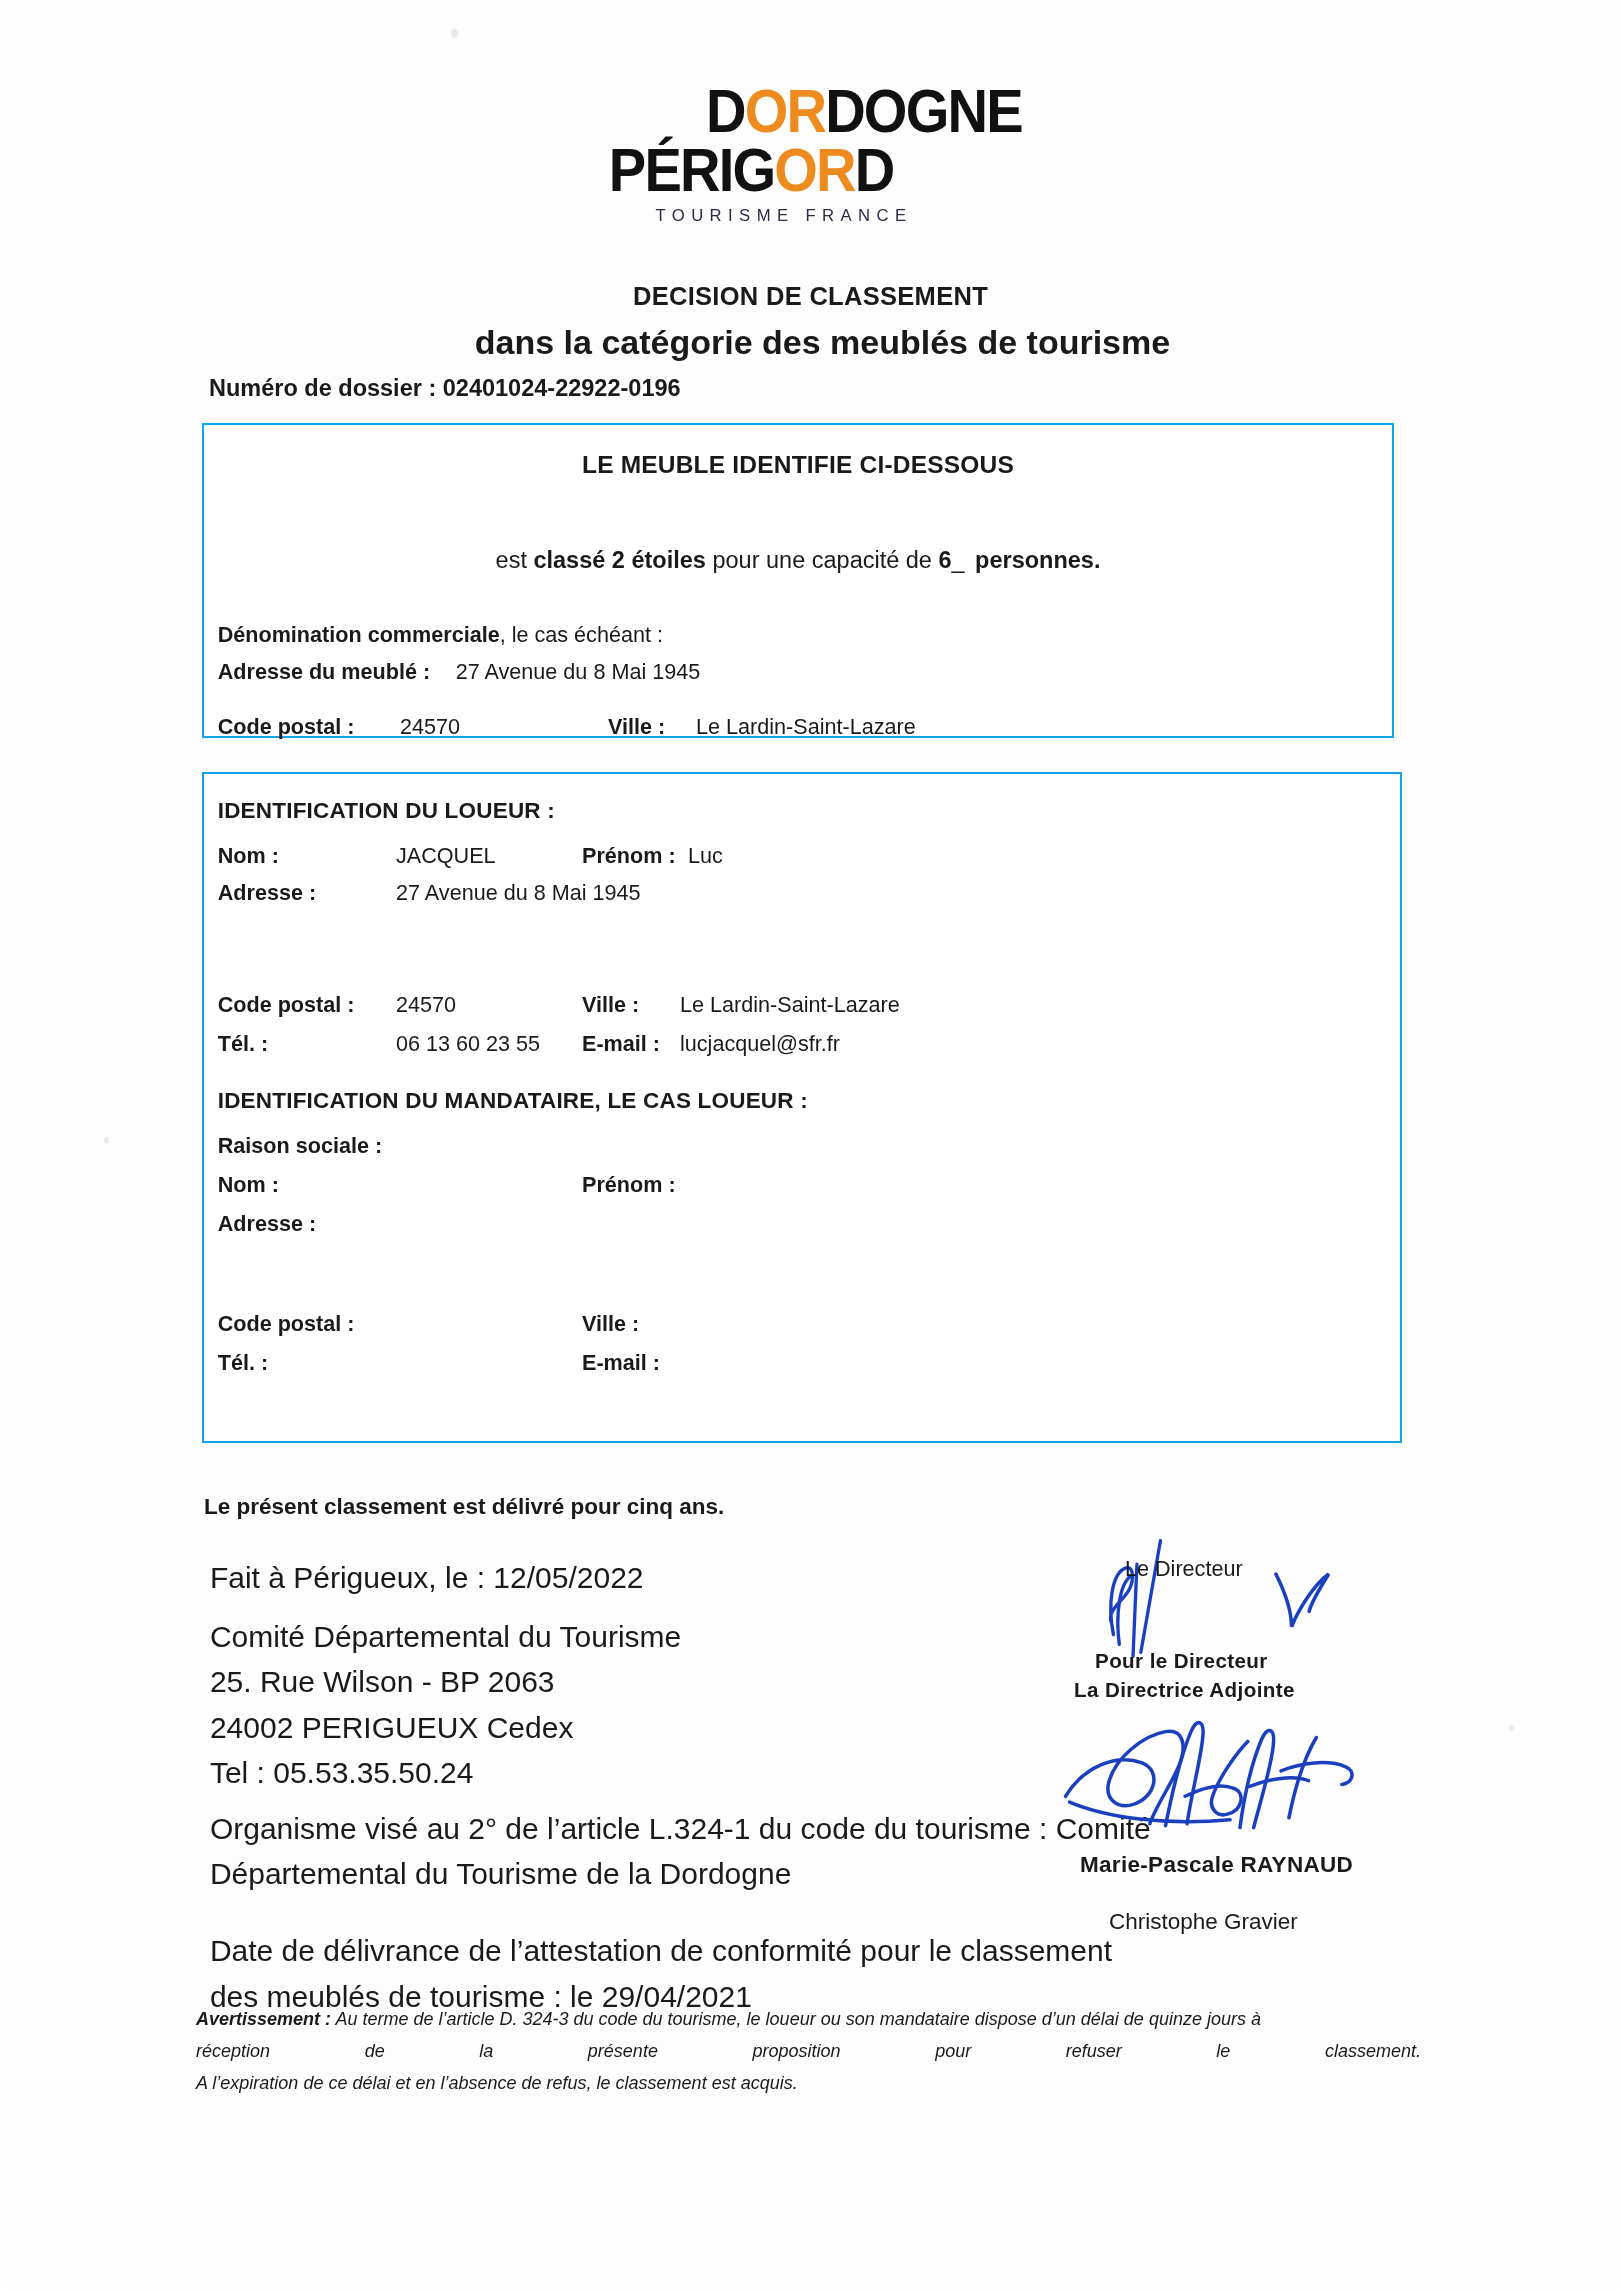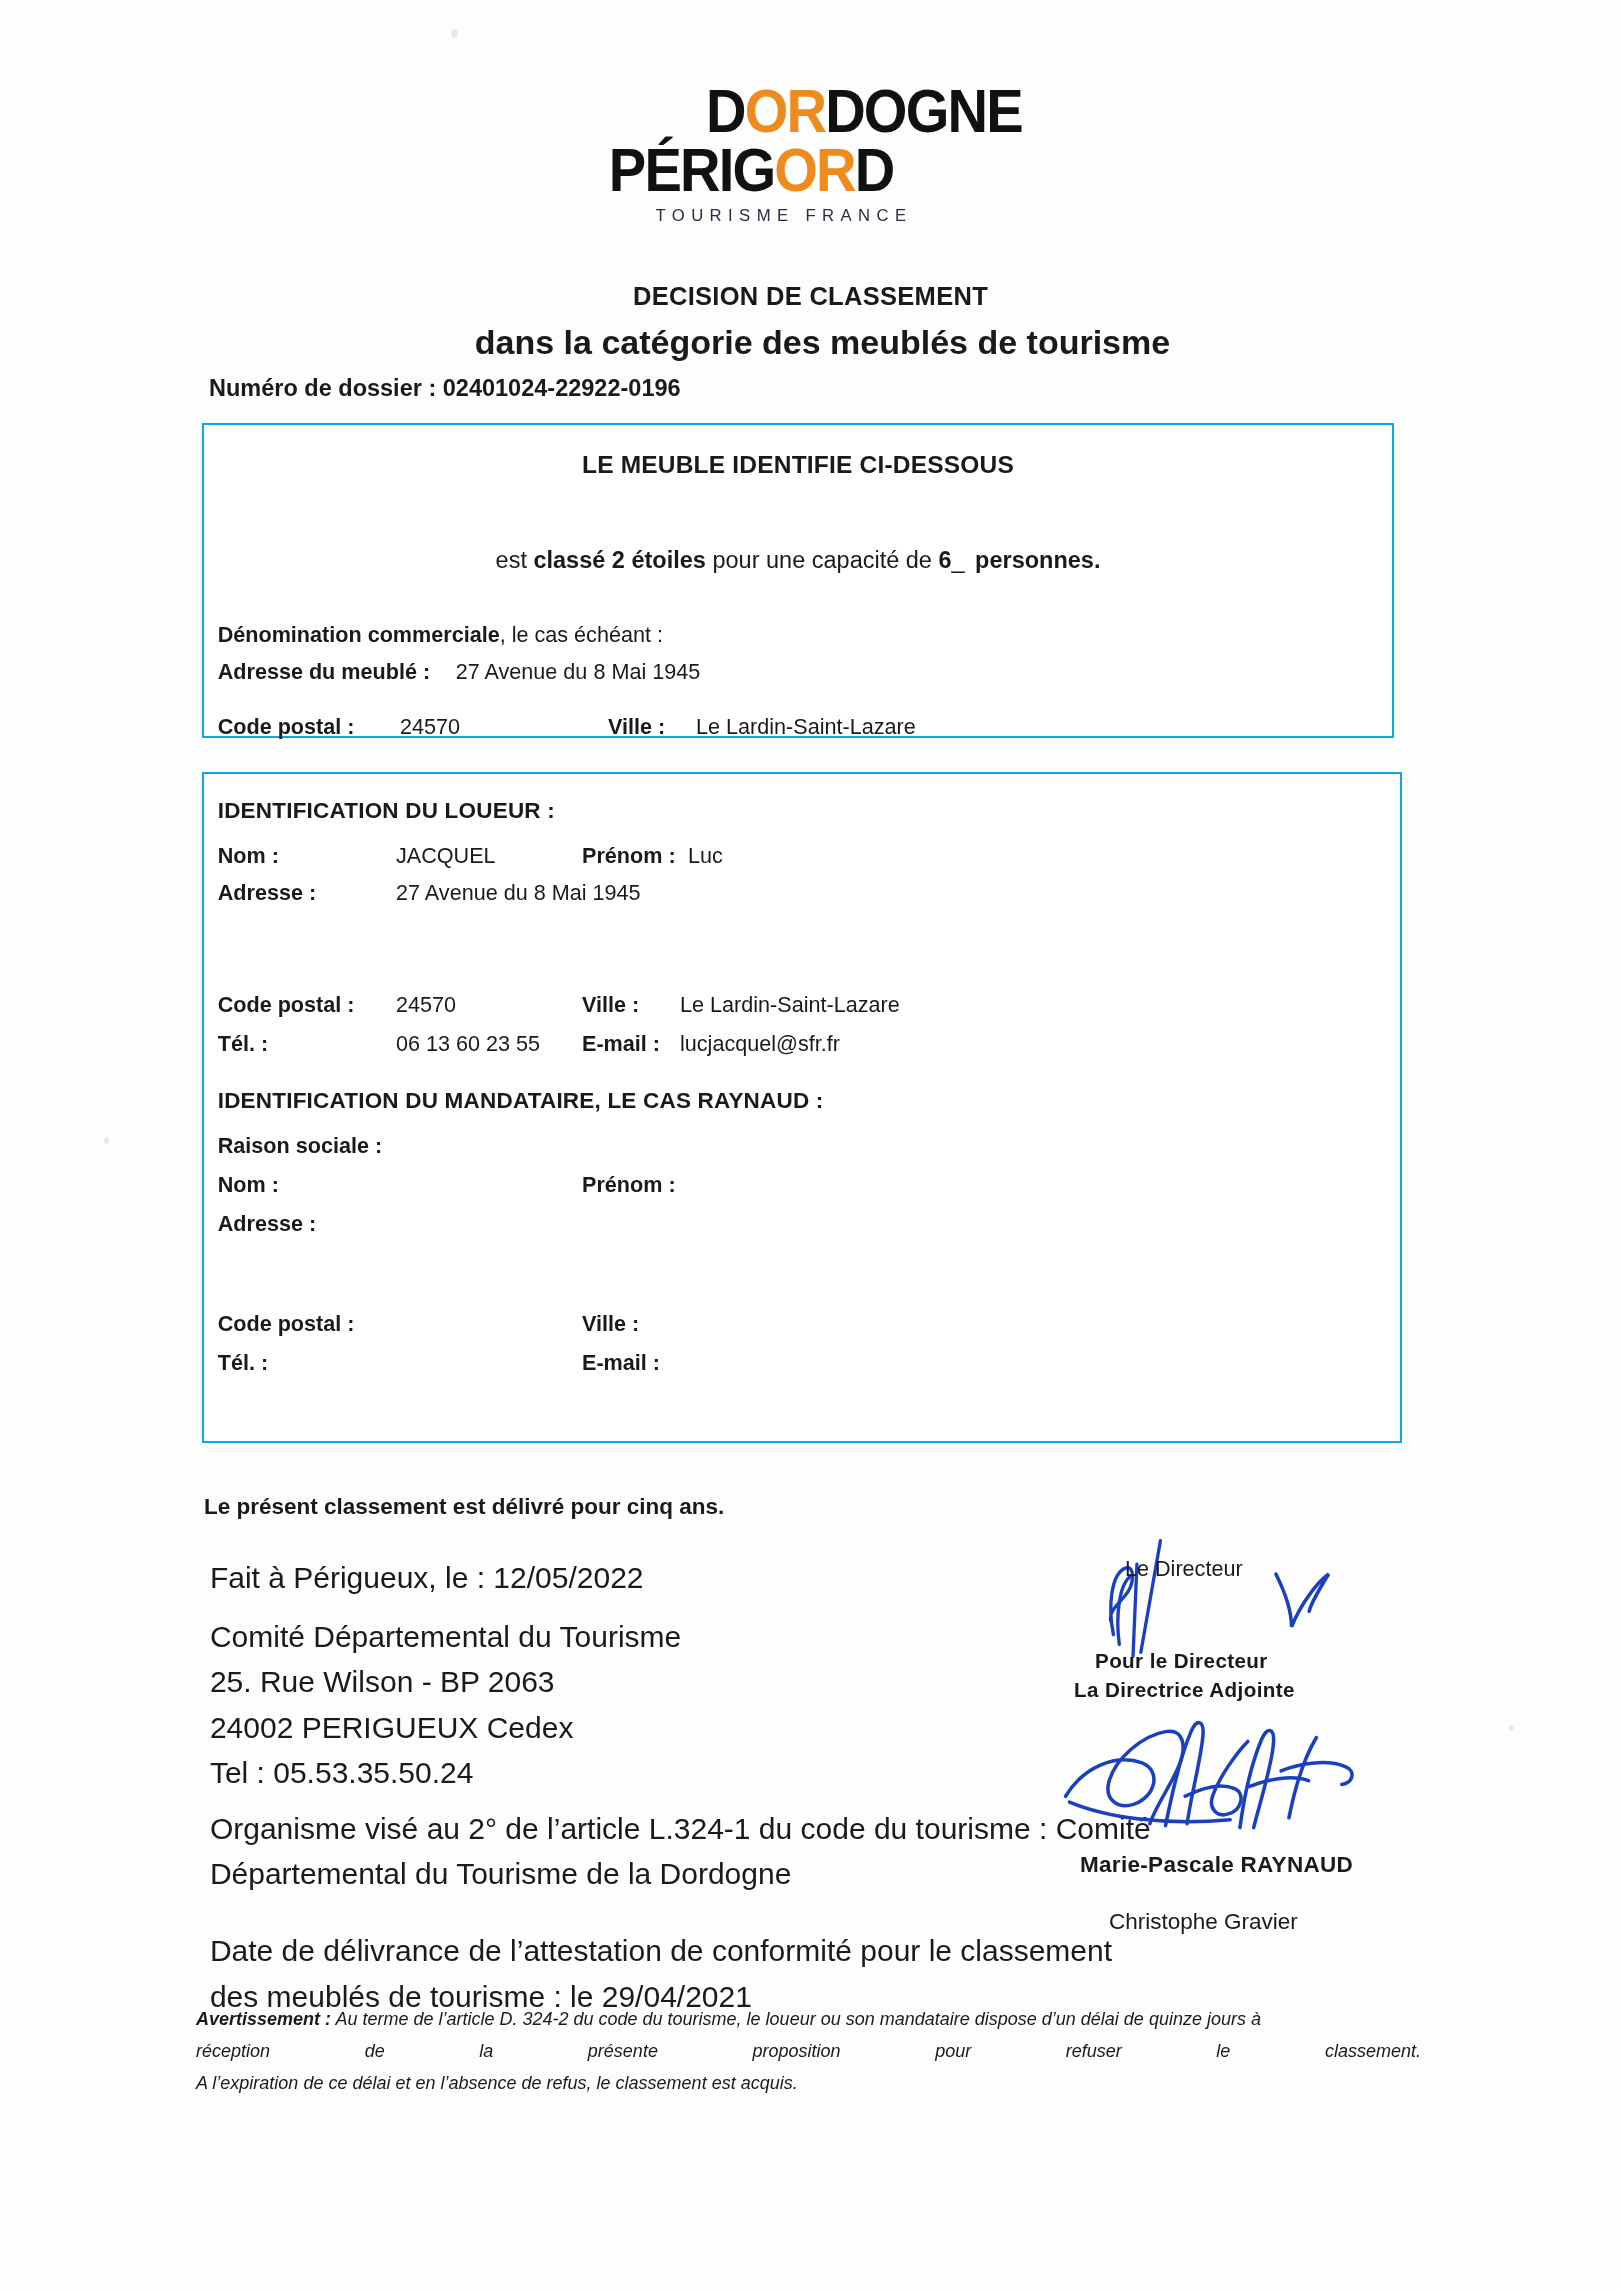--- a/index.html
+++ b/index.html
@@ -226,21 +226,21 @@
     <div class="row" style="left:192px; top:257px;">
       <span class="val">06 13 60 23 55</span>
     </div>
     <div class="row" style="left:378px; top:257px;">
       <span class="lbl">E-mail :</span>
     </div>
     <div class="row" style="left:476px; top:257px;">
       <span class="val">lucjacquel@sfr.fr</span>
     </div>
 
-    <div class="row sec-title" style="left:13.7px; top:314px;">IDENTIFICATION DU MANDATAIRE, LE CAS RAYNAUD :</div>
+    <div class="row sec-title" style="left:13.7px; top:314px;">IDENTIFICATION DU MANDATAIRE, LE CAS LOUEUR :</div>
 
     <div class="row" style="left:13.7px; top:359px;">
       <span class="lbl">Raison sociale :</span>
       <span class="val"></span>
     </div>
 
     <div class="row" style="left:13.7px; top:398px;">
       <span class="lbl">Nom :</span>
     </div>
     <div class="row" style="left:192px; top:398px;">
@@ -335,19 +335,19 @@
         <path d="M238 70 C 258 62, 286 58, 304 66 C 314 70, 312 82, 300 84"></path>
         <path d="M22 102 C 60 118, 120 126, 186 120"></path>
       </g>
     </svg>
 
     <div class="sig-name">Marie-Pascale RAYNAUD</div>
     <div class="sig-name2">Christophe Gravier</div>
   </div>
 
   <div class="footer">
-    <div><b>Avertissement :</b><span> Au terme de l’article D. 324-2 du code du tourisme, le loueur ou son mandataire dispose d’un délai de quinze jours à</span></div>
+    <div><b>Avertissement :</b><span> Au terme de l’article D. 324-3 du code du tourisme, le loueur ou son mandataire dispose d’un délai de quinze jours à</span></div>
     <div class="j" style="text-align:justify; text-align-last:justify;">réception de la présente proposition pour refuser le classement.</div>
     <div>A l’expiration de ce délai et en l’absence de refus, le classement est acquis.</div>
   </div>
 
 </div>
 
 
 </body></html>

